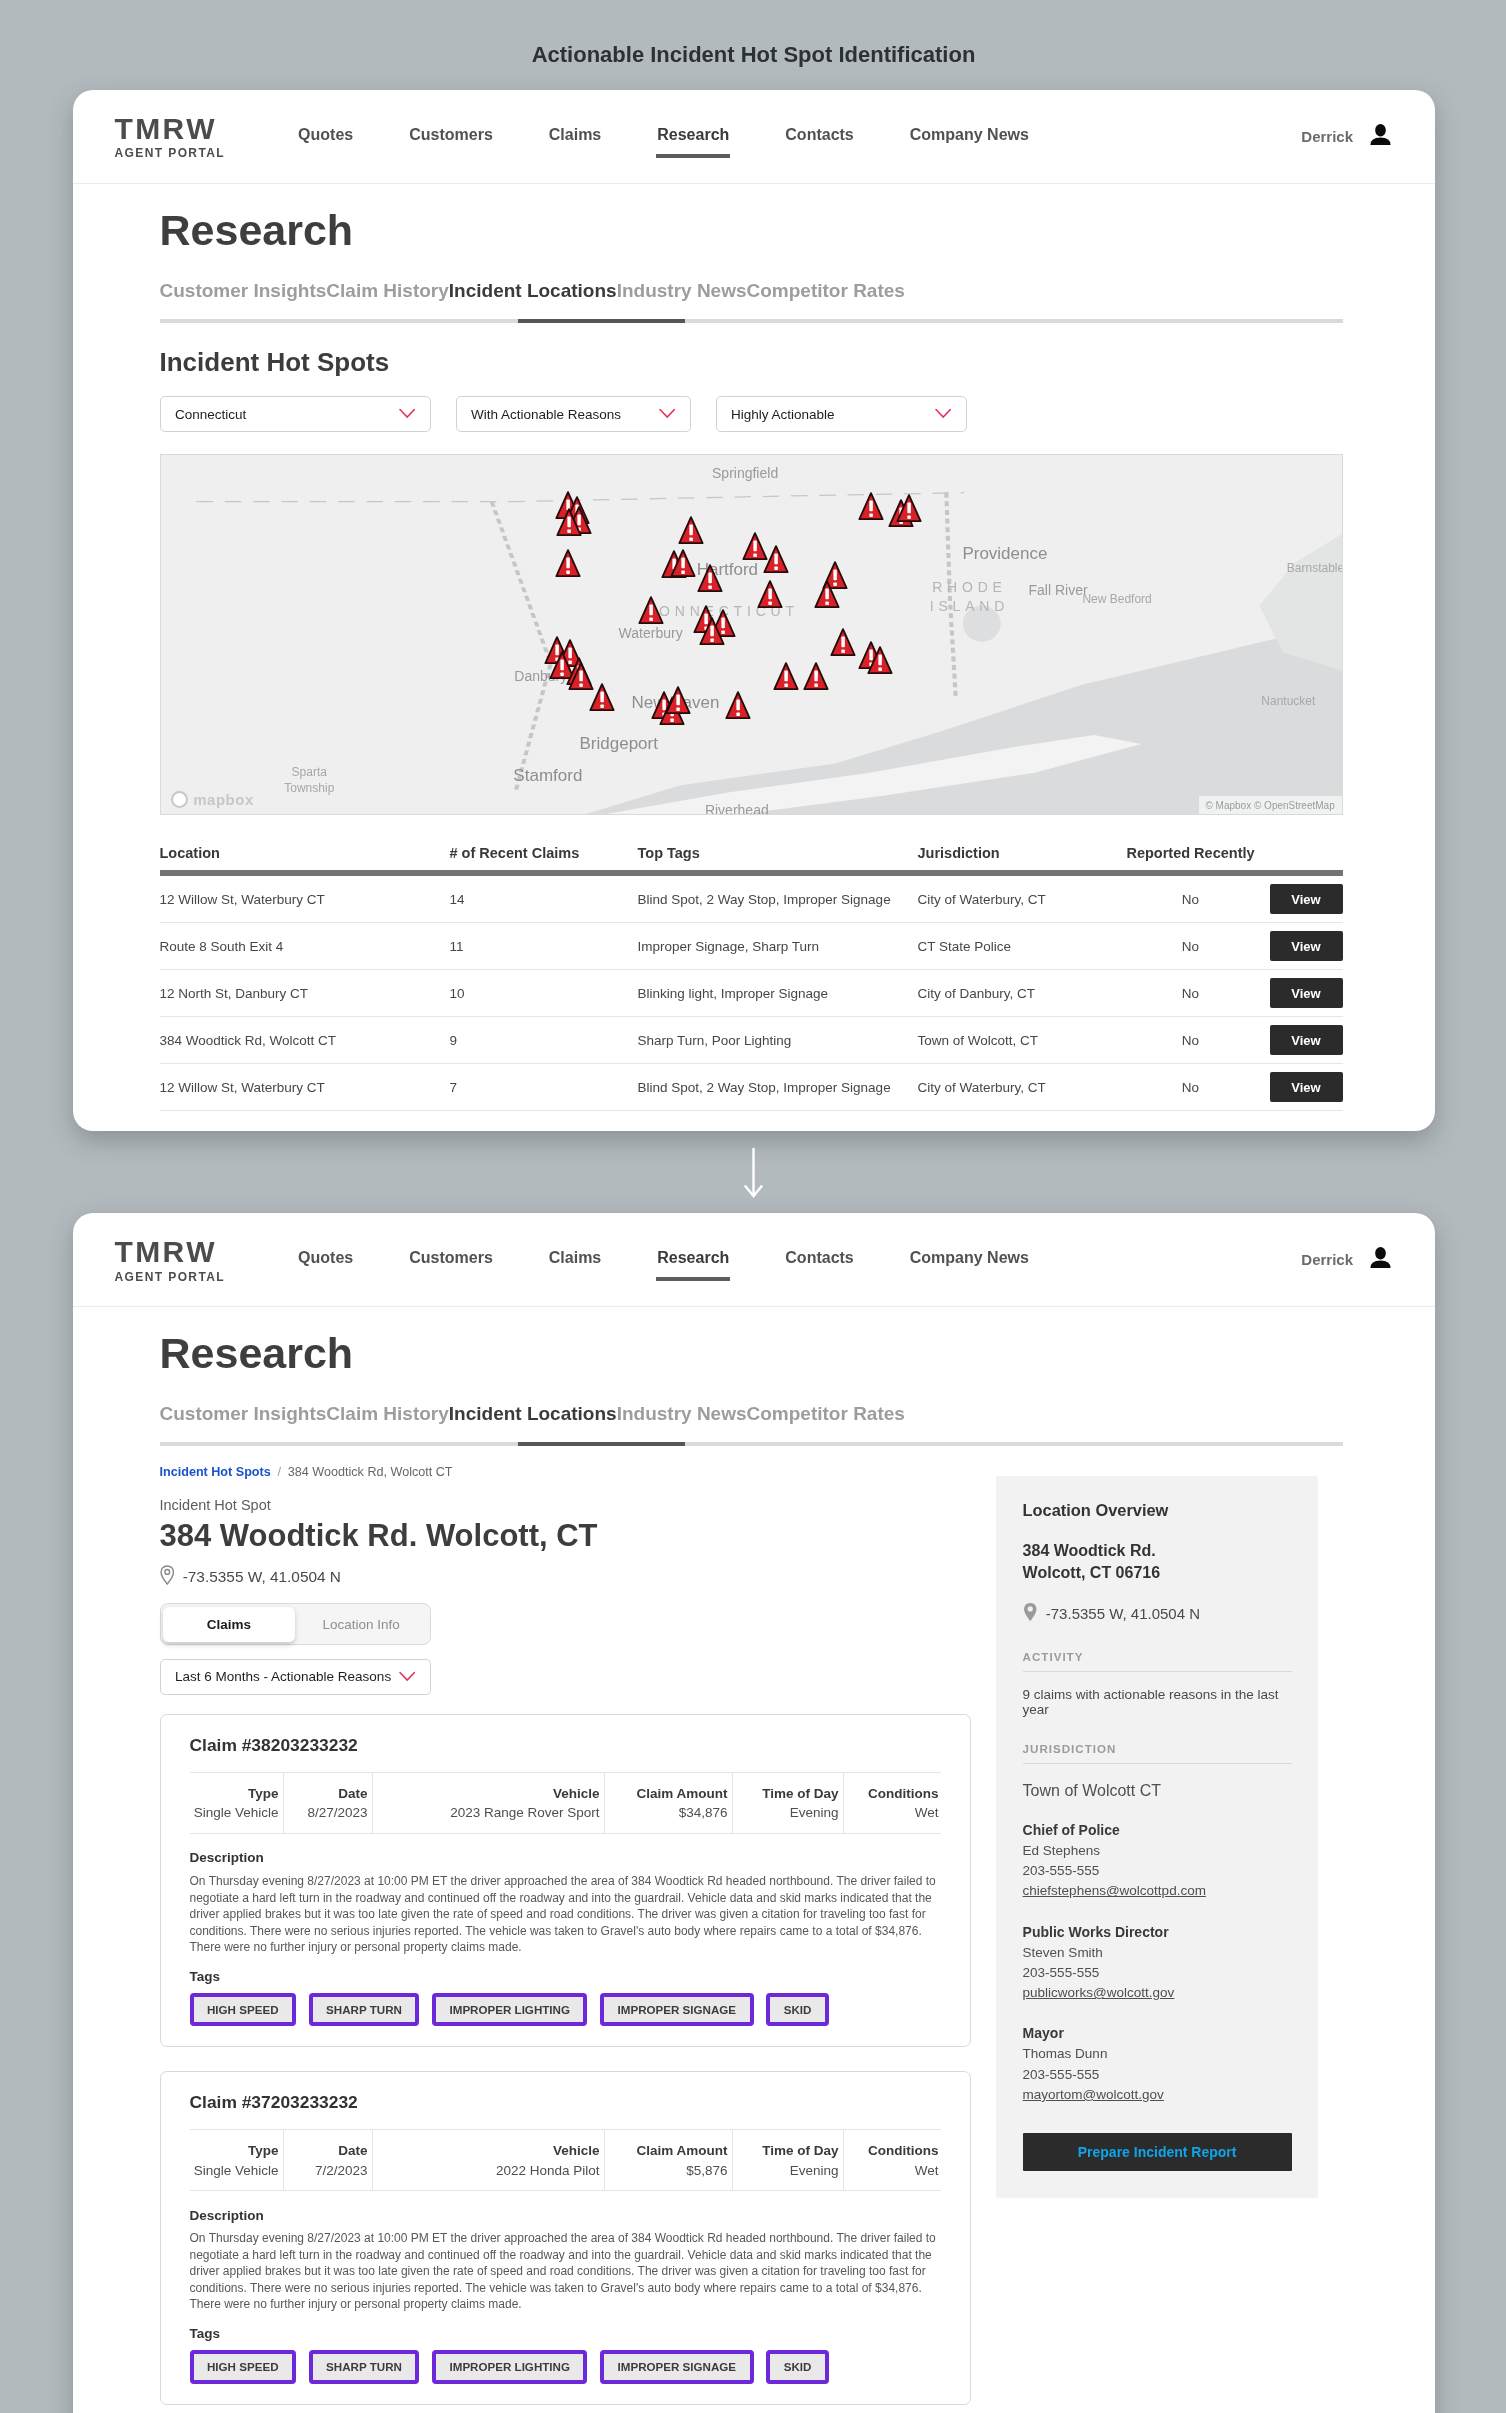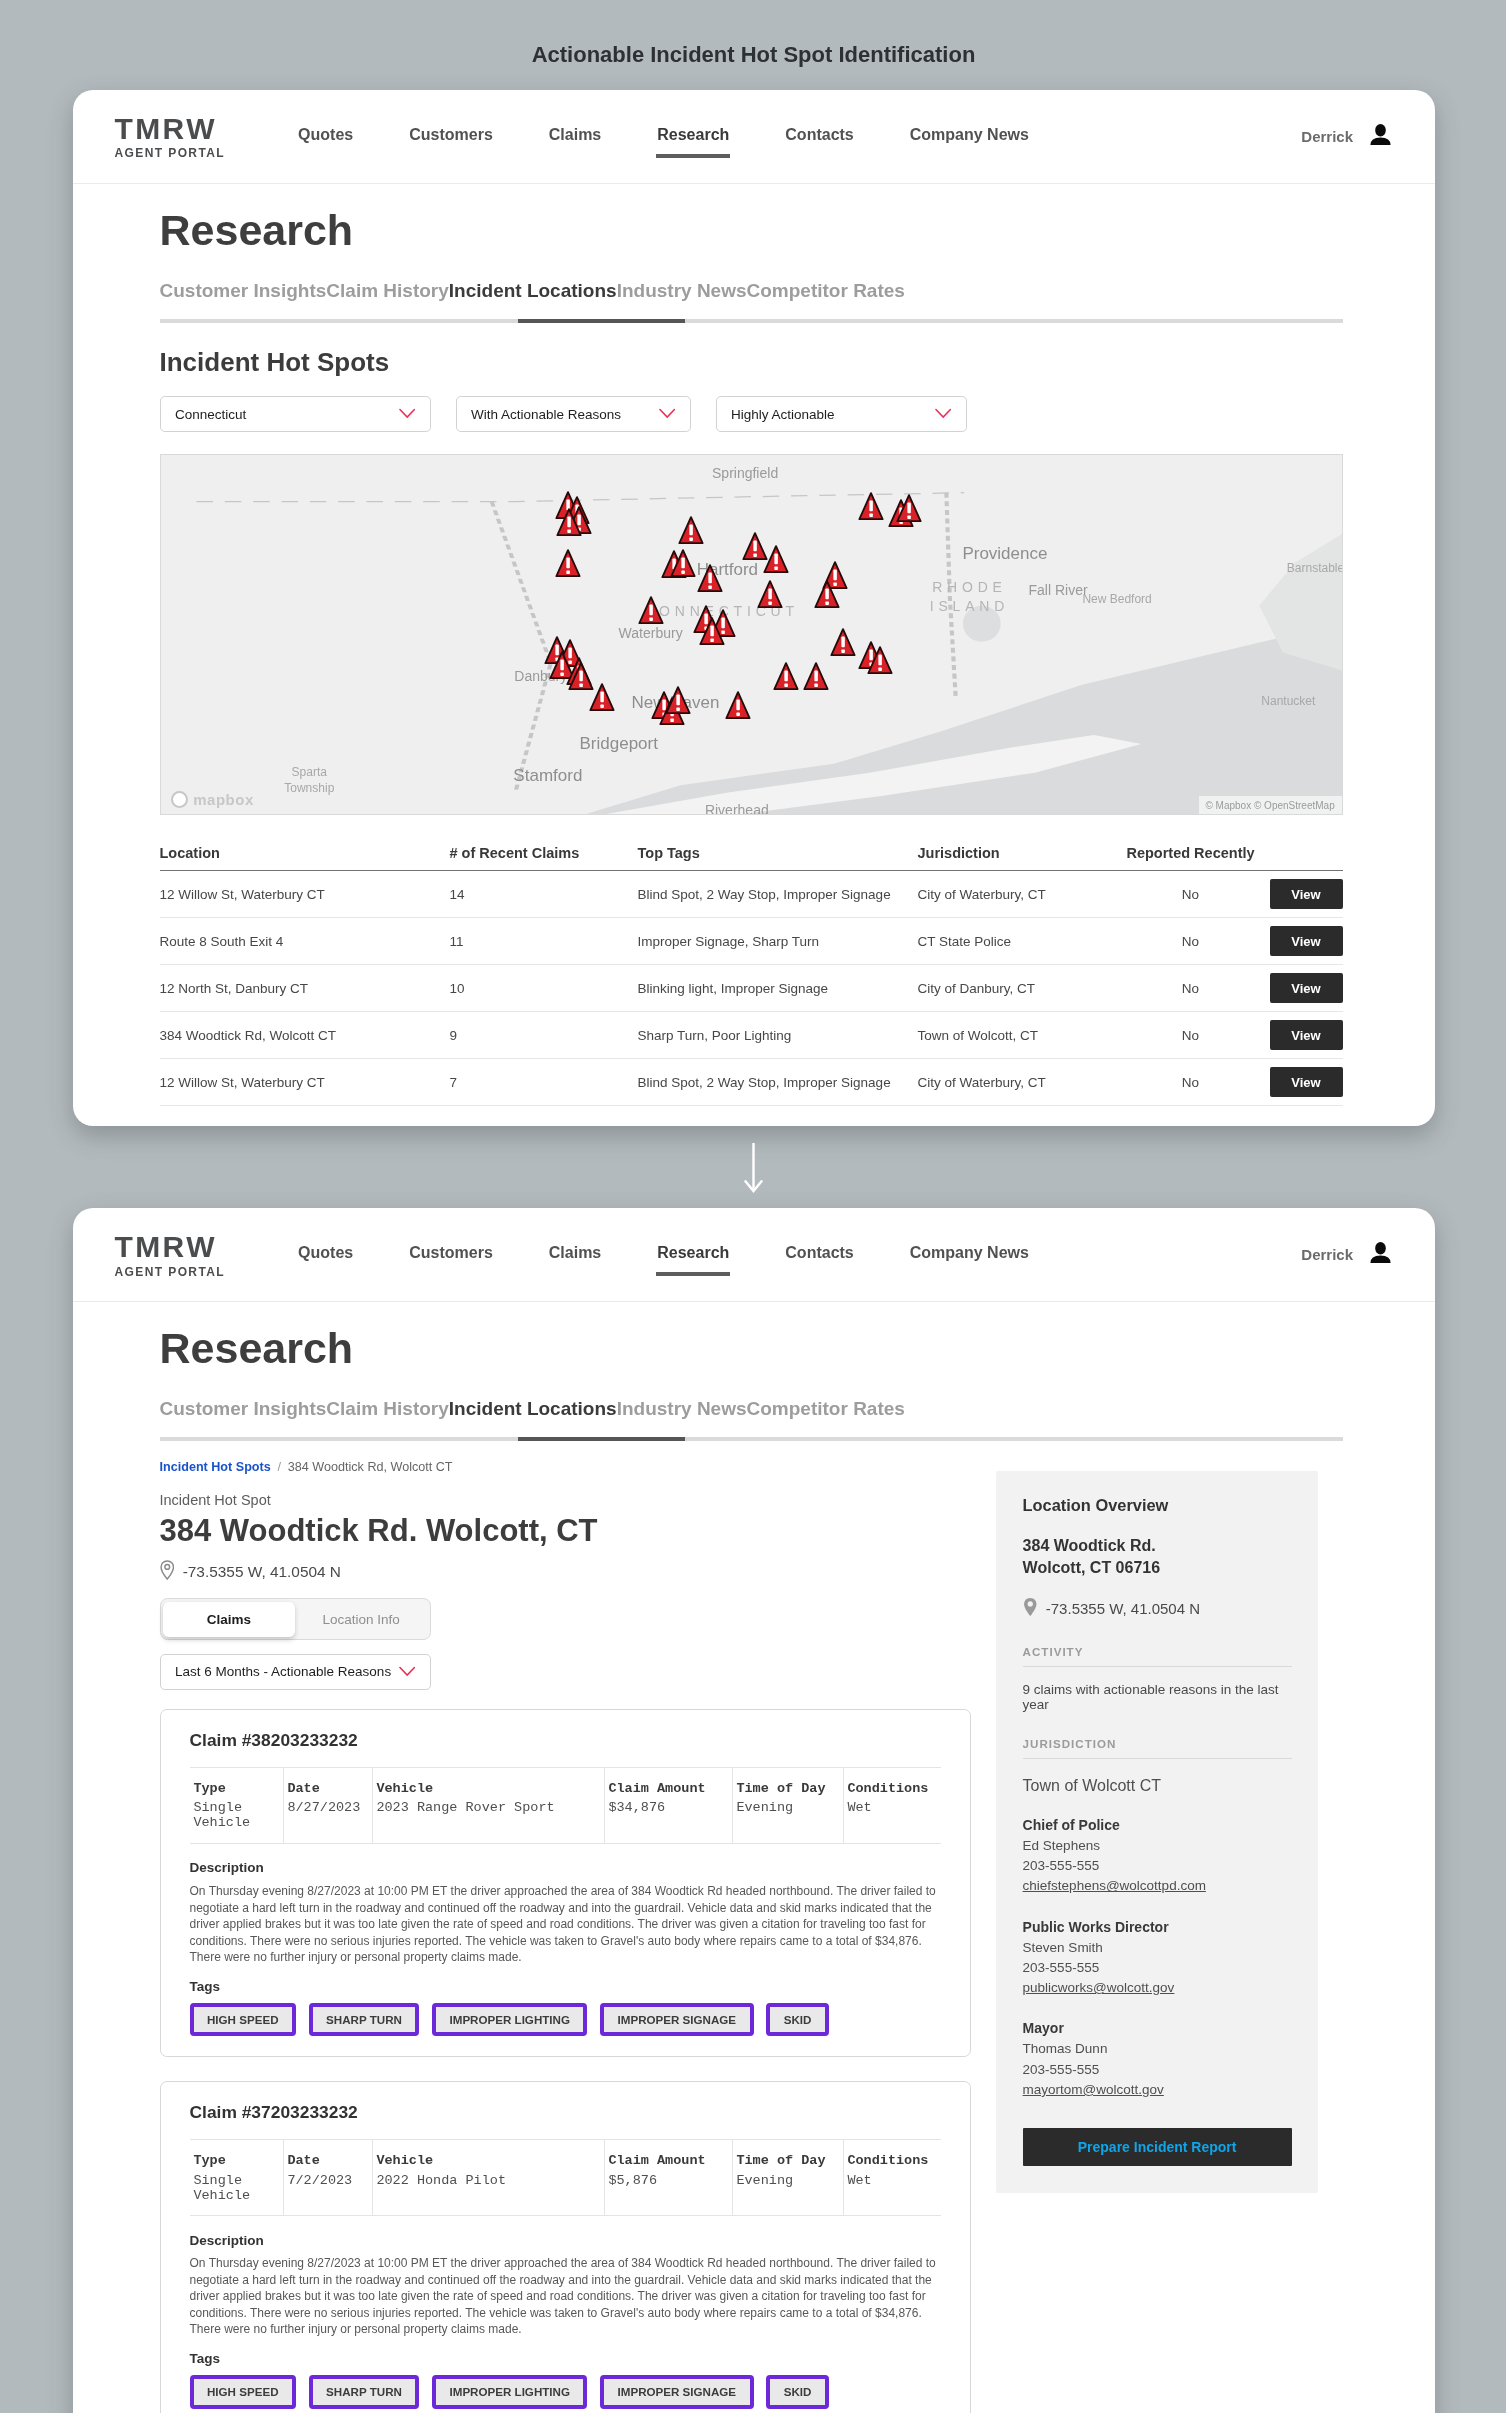--- a/index.html
+++ b/index.html
@@ -49,21 +49,21 @@
   .lk-small{font-size:12px;color:#a8a8a8;}
   .marker{position:absolute;width:26px;height:30px;transform:translate(-50%,-58%);cursor:pointer;}
   .mapbox-logo{position:absolute;left:10.6px;bottom:5.8px;display:flex;align-items:center;gap:4.8px;cursor:pointer;}
   .mb-circle{width:17.4px;height:17.4px;border:2.4px solid #c7c7c7;border-radius:50%;background:#fff;box-sizing:border-box;}
   .mb-word{font-size:15px;font-weight:700;color:#c7c7c7;letter-spacing:0.5px;}
   .map-attrib{position:absolute;right:0;bottom:0;background:rgba(255,255,255,.6);font-size:10px;color:#9b9b9b;padding:3.4px 6.8px;}
 
   
   .hs-table{margin-top:20px;}
   .hs-row{display:grid;grid-template-columns:290px 188px 280px 203px 140px 82px;align-items:center;border-bottom:1px solid #e6e6e6;min-height:46px;}
-  .hs-row.head{min-height:35px;border-bottom:1px solid #737373;}
+  .hs-row.head{min-height:35px;border-bottom:6px solid #737373;}
   .hs-row.head .hs-cell{font-weight:700;font-size:14.5px;color:#393939;}
   .hs-cell{font-size:13.5px;color:#474747;padding-right:13.5px;}
   .c-center{text-align:center;padding-right:0;}
   .c-right{display:flex;justify-content:flex-end;padding-right:0;}
   .view-btn{width:73px;height:30px;background:#2b2b2b;color:#fff;font-size:13px;font-weight:600;border:none;border-radius:1.9px;cursor:pointer;}
 
   
   .detail-wrap{display:flex;gap:25.6px;padding:0 92px 0 87px;margin-top:19.3px;align-items:flex-start;}
   .d-left{width:811px;}
   .crumbs{font-size:12.6px;display:flex;gap:6.8px;align-items:center;}
@@ -75,21 +75,21 @@
   .coords{display:flex;align-items:center;gap:8.7px;margin-top:10.6px;font-size:15.4px;color:#4a4a4a;}
   .toggle{margin-top:14.5px;width:271px;height:42px;background:#f5f5f5;border:1px solid #dadada;border-radius:7.7px;display:flex;padding:2.4px;box-sizing:border-box;}
   .toggle-opt{flex:1;display:flex;align-items:center;justify-content:center;font-size:13.5px;color:#8f8f8f;border-radius:5.8px;cursor:pointer;}
   .toggle-opt.active{background:#fff;font-weight:700;color:#1c1c1c;box-shadow:0 2.4px 5.8px rgba(0,0,0,.18);}
   .range-select{margin-top:13.5px;width:271px;}
 
   .claim-card{border:1px solid #d8d8d8;border-radius:6.8px;padding:19.3px 29px 20px;margin-top:24px;background:#fff;}
   .claim-card:first-of-type{margin-top:19.3px;}
   .claim-id{font-size:17.4px;font-weight:700;color:#323232;}
   .cfields{display:grid;grid-template-columns:94px 89px 232px 128px 111px 99px;border-top:1px solid #e4e4e4;border-bottom:1px solid #e4e4e4;margin-top:16.4px;}
-  .cfield{padding:12.6px 3.9px;text-align:left;border-right:1px solid #e4e4e4;font-family:Liberation Mono, monospace;}
+  .cfield{padding:12.6px 3.9px;text-align:right;border-right:1px solid #e4e4e4;}
   .cfield:last-child{border-right:none;}
   .fh{font-size:13.5px;font-weight:700;color:#3a3a3a;}
   .fv{font-size:13.5px;color:#4f4f4f;margin-top:4.8px;}
   .desc-label{margin-top:16.4px;font-size:13.5px;font-weight:700;color:#333;}
   .desc-text{margin-top:7.7px;font-size:12px;color:#585858;line-height:1.38;}
   .tags-label{margin-top:13.5px;font-size:13.5px;font-weight:700;color:#333;}
   .tags{display:flex;gap:12.6px;margin-top:8.7px;}
   .tag{background:#e9e9e9;border:4px solid #6d28d9;border-radius:3.9px;padding:6.3px 13.5px;font-size:11.6px;font-weight:700;color:#3c3c3c;}
 
   

